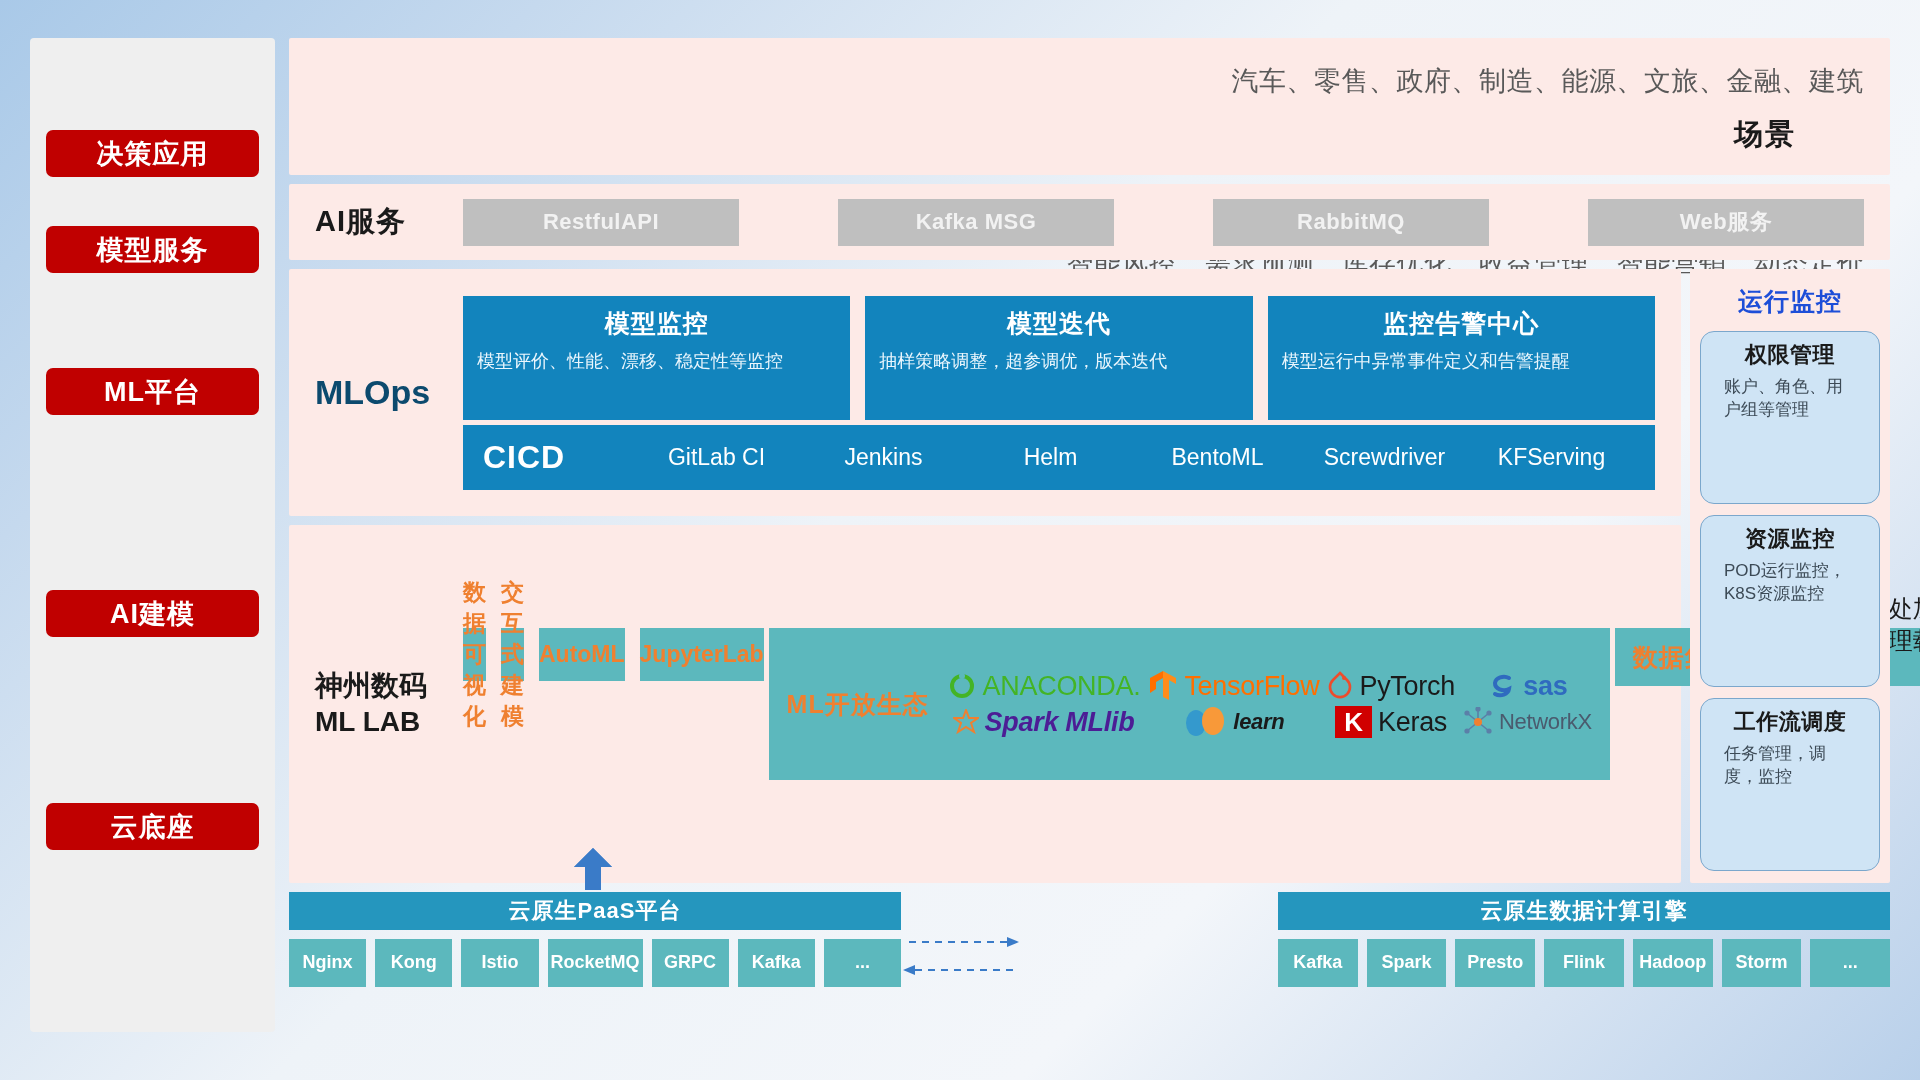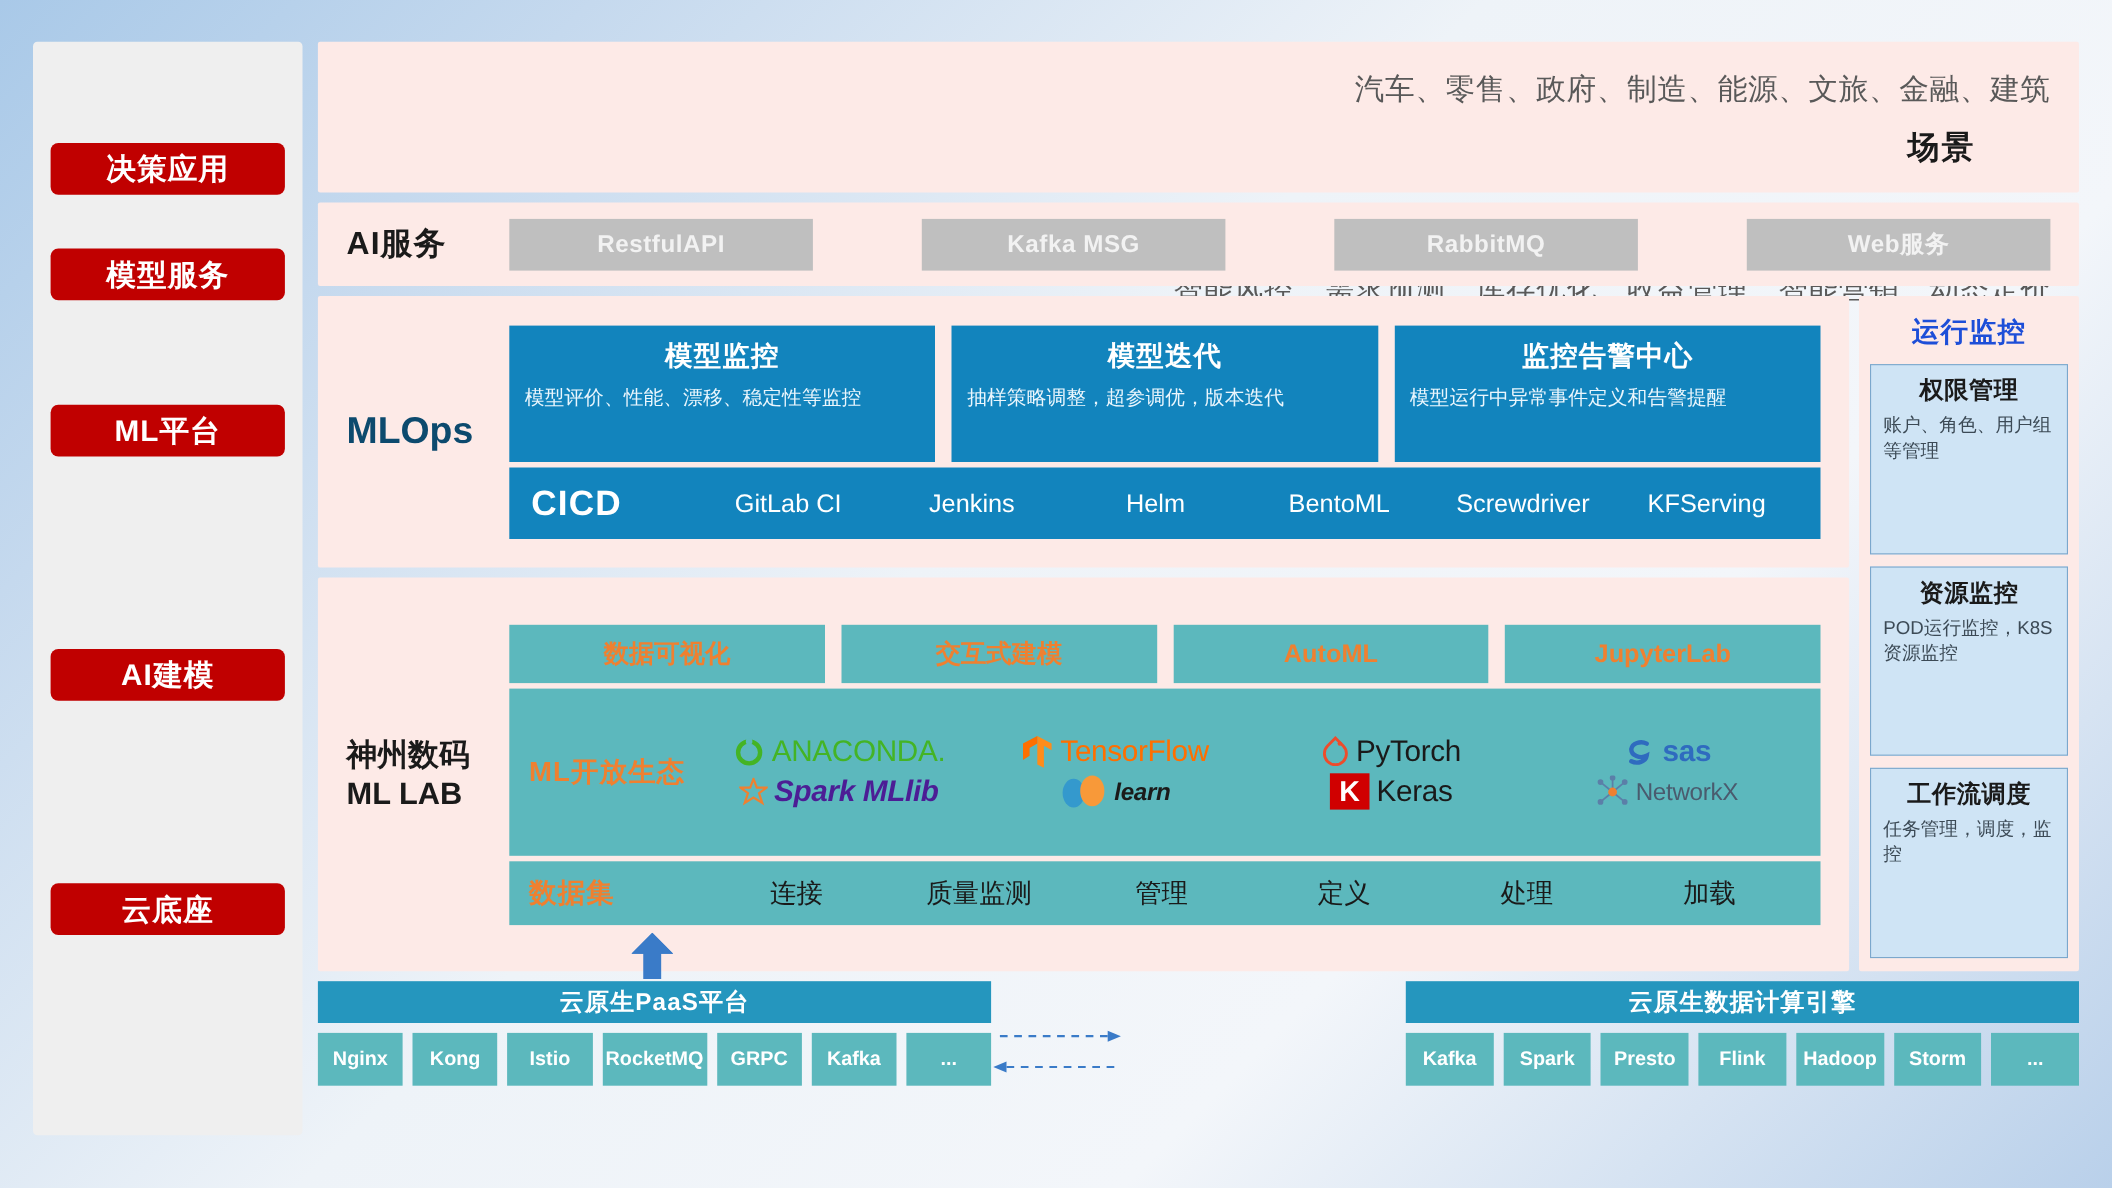--- a/index.html
+++ b/index.html
@@ -211,21 +211,21 @@
     width: 130px;
     flex: 0 0 130px;
     font-size: 28px;
     font-weight: bold;
     color: #1a1a1a;
     line-height: 1.3;
   }
   .lab-body {
     flex: 1;
     display: flex;
-    flex-direction: column;
+    flex-direction: row;
     gap: 5px;
     padding-left: 18px;
     min-width: 0;
   }
   .lab-tools { display: flex; gap: 15px; }
   .lab-tool {
     flex: 1;
     background: #5cb8bd;
     height: 53px;
     display: flex;
@@ -304,22 +304,22 @@
     font-weight: bold;
     color: #1d4ed8;
     text-align: center;
     letter-spacing: 1px;
     margin: 4px 0 2px 0;
   }
   .mon-card {
     flex: 1;
     background: #cfe4f5;
     border: 1px solid #7ba7cc;
-    border-radius: 0;
-    padding: 8px 11px;
+    border-radius: 14px;
+    padding: 8px 23px;
     display: flex;
     flex-direction: column;
     gap: 6px;
   }
   .mon-card-title {
     font-size: 22px;
     font-weight: bold;
     color: #1a1a1a;
     text-align: center;
     letter-spacing: 0.5px;

